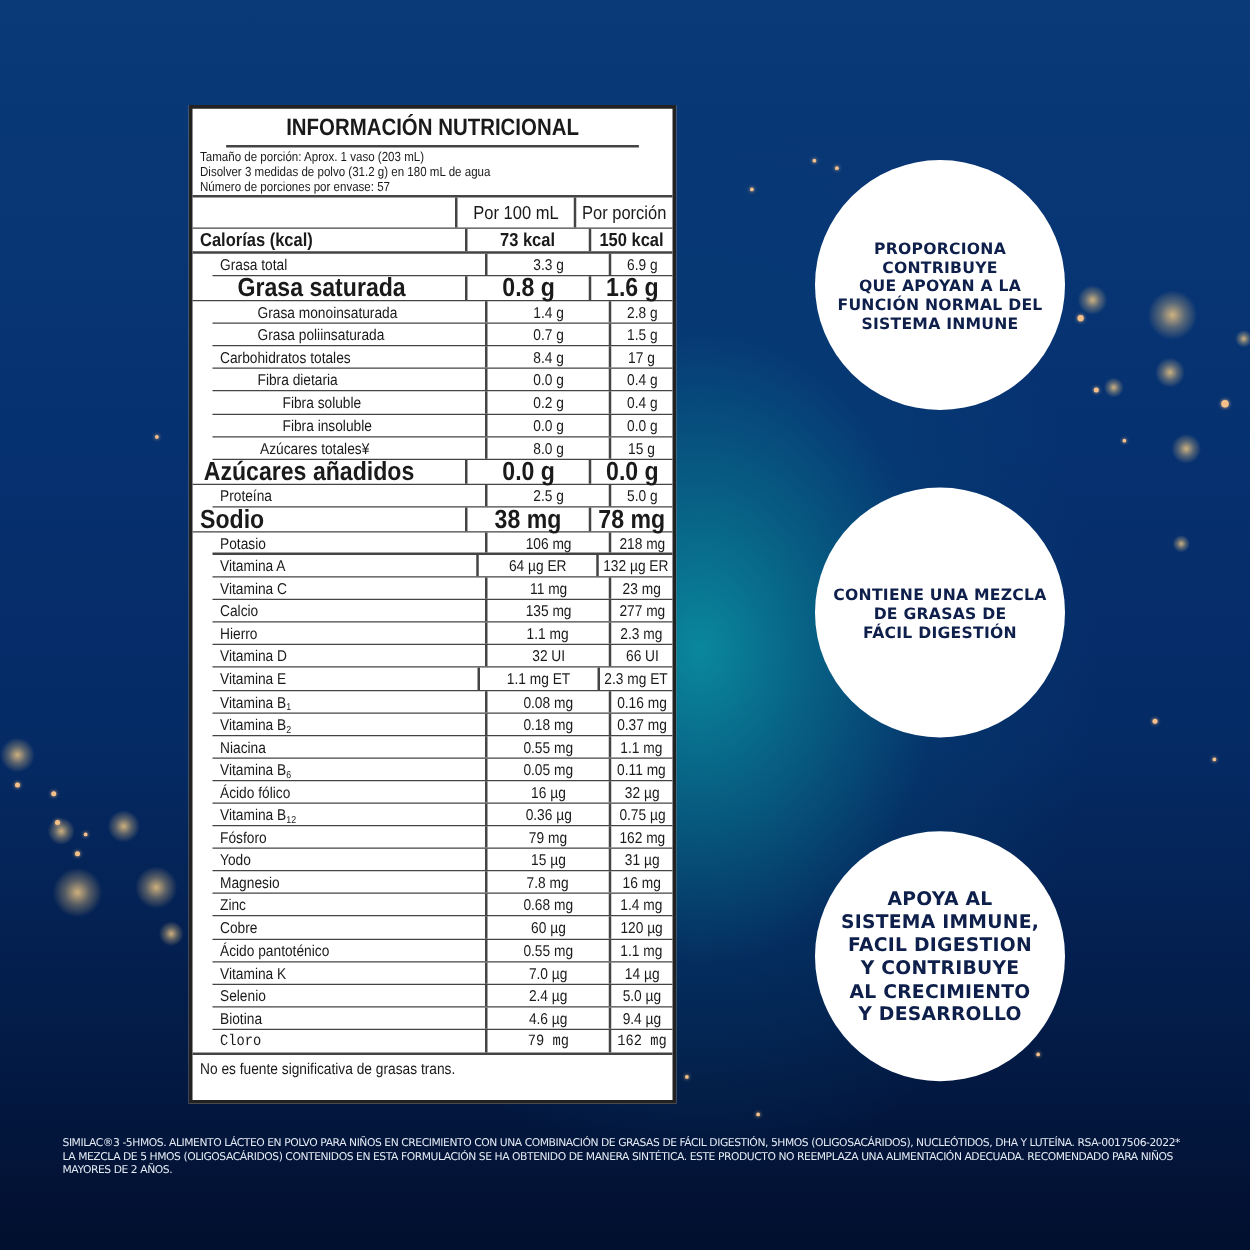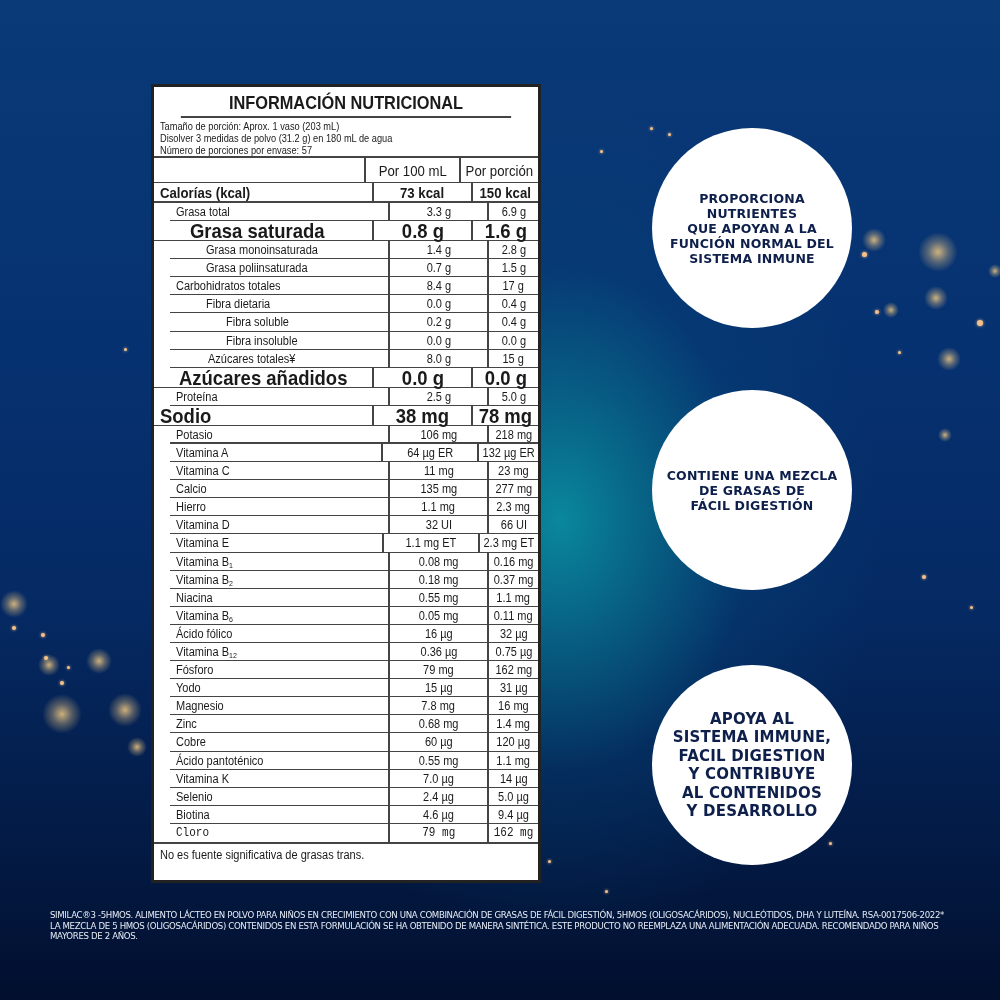--- a/index.html
+++ b/index.html
@@ -35,21 +35,21 @@
   .c-v2 { flex: 1; text-align: center; white-space: nowrap; }
   .row span.t { display: inline-block; transform: scaleX(0.88); transform-origin: left; }
   .c-v1 span.t, .c-v2 span.t { transform-origin: center; }
   .row.hdr { height: 25px; font-size: 15px; line-height: 25px; border-bottom: 1px solid #444; }
   .row.cal { height: 20px; font-size: 15px; font-weight: bold; line-height: 20px; border-bottom: 2px solid #444; }
   .row.std { height: 18.1px; font-size: 12.5px; line-height: 18px; margin-left: 16px; }
   .row.big { height: 20px; font-size: 21px; font-weight: bold; line-height: 20px; }
   .ind1 { padding-left: 36px !important; }
   .ind2 { padding-left: 56px !important; }
   .ind3 { padding-left: 38px !important; }
-  .right { text-align: right; padding-right: 2px; }
+  .right { text-align: right; padding-right: 18px; }
   .footnote { height: 24px; border-top: 2px solid #444; font-size: 12.5px; line-height: 22px; padding-left: 6px; }
   .footnote span { display: inline-block; transform: scaleX(0.88); transform-origin: left; white-space: nowrap; }
   sub { font-size: 8px; vertical-align: -2px; }
 
   
   .claim {
     position: absolute; width: 200px; height: 200px; border-radius: 50%;
     background: #fff; display: flex; align-items: center; justify-content: center;
     text-align: center; color: #0d1f4a; font-weight: bold;
     font-family: "DejaVu Sans", sans-serif;
@@ -302,36 +302,36 @@
         <div class="c-v1"><span class="t">79 mg</span></div>
         <div class="c-v2"><span class="t">162 mg</span></div>
       </div>
     </div>
 
   <div class="footnote"><span>No es fuente significativa de grasas trans.</span></div>
 </div>
 
 <div class="claim claim-1">
   <p>PROPORCIONA
-NUTRIENTES
+CONTRIBUYE
 QUE APOYAN A LA
 FUNCIÓN NORMAL DEL
 SISTEMA INMUNE</p>
 </div>
 <div class="claim claim-2">
   <p>CONTIENE UNA MEZCLA
 DE GRASAS DE
 FÁCIL DIGESTIÓN</p>
 </div>
 <div class="claim claim-3">
   <p>APOYA AL
 SISTEMA IMMUNE,
 FACIL DIGESTION
 Y CONTRIBUYE
-AL CONTENIDOS
+AL CRECIMIENTO
 Y DESARROLLO</p>
 </div>
 
 <div class="legal">
   <span>SIMILAC®3 -5HMOS. ALIMENTO LÁCTEO EN POLVO PARA NIÑOS EN CRECIMIENTO CON UNA COMBINACIÓN DE GRASAS DE FÁCIL DIGESTIÓN, 5HMOS (OLIGOSACÁRIDOS), NUCLEÓTIDOS, DHA Y LUTEÍNA. RSA-0017506-2022*</span>
   <span>LA MEZCLA DE 5 HMOS (OLIGOSACÁRIDOS) CONTENIDOS EN ESTA FORMULACIÓN SE HA OBTENIDO DE MANERA SINTÉTICA.  ESTE PRODUCTO NO REEMPLAZA UNA ALIMENTACIÓN ADECUADA. RECOMENDADO PARA NIÑOS</span>
   <span>MAYORES DE 2 AÑOS.</span>
 </div>
 
 </body></html>

